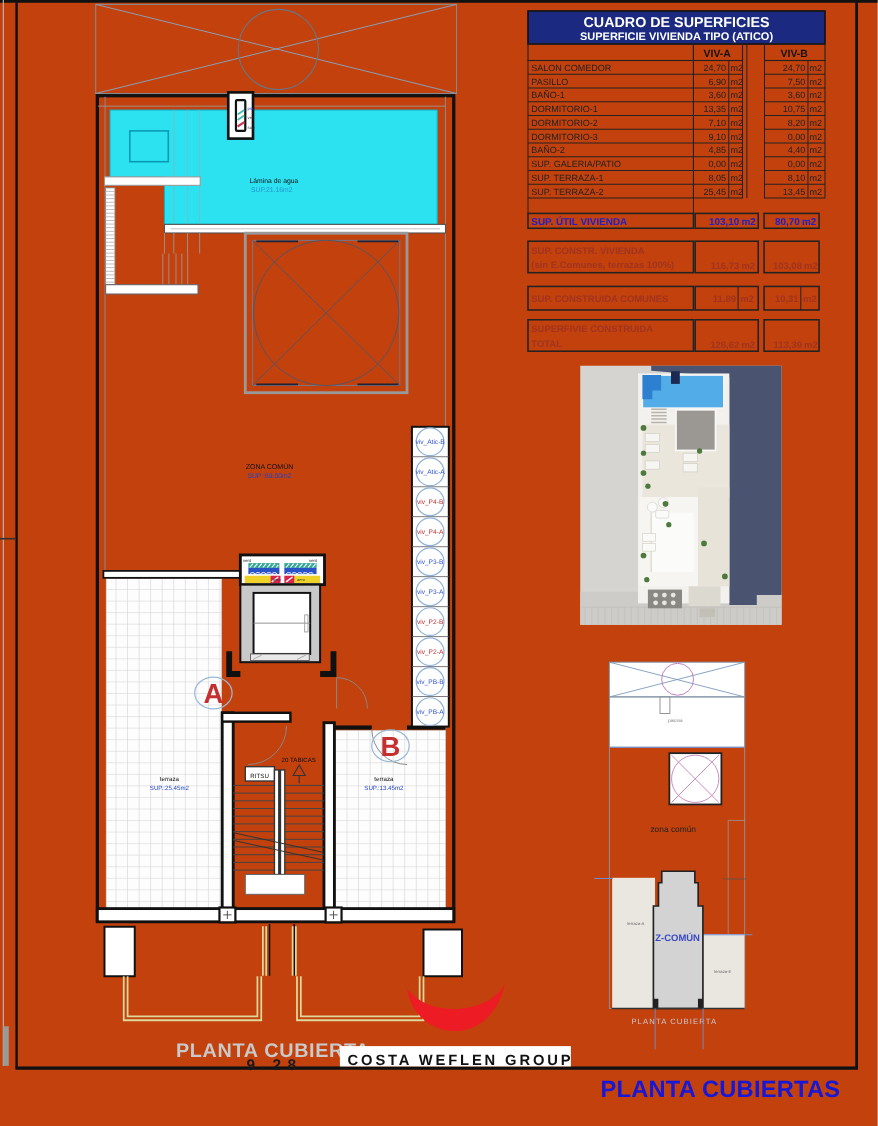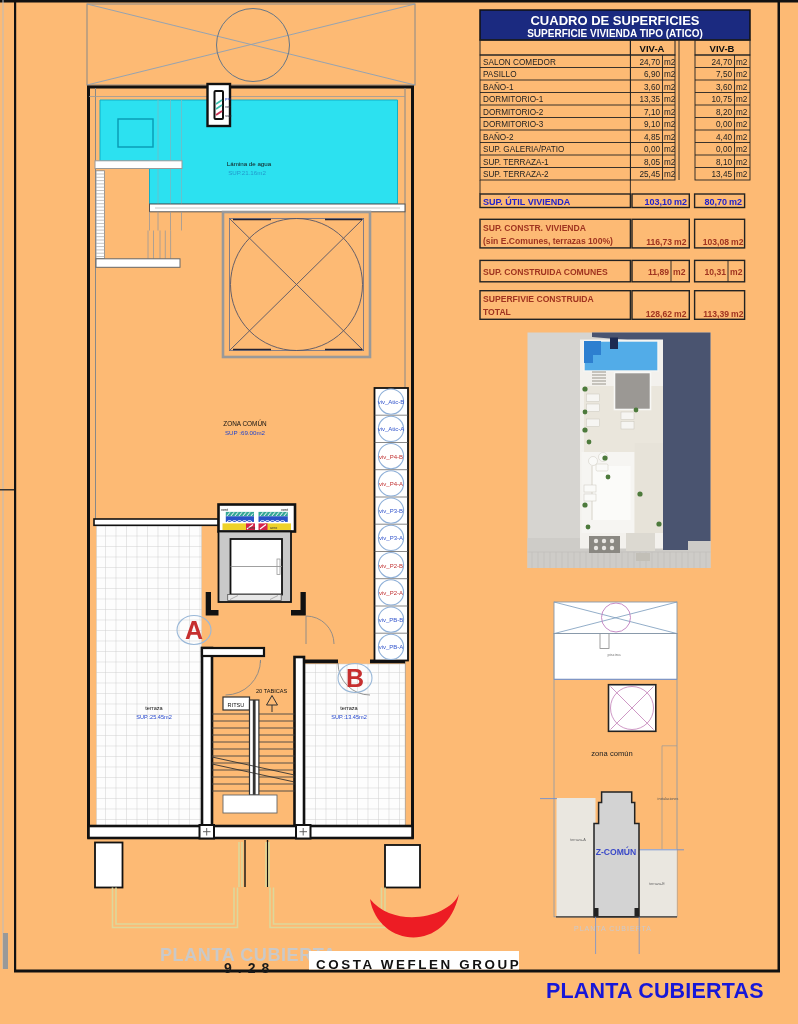--- a/index.html
+++ b/index.html
@@ -1,16 +1,16 @@
 <!DOCTYPE html>
 <html><head>
 <meta charset="utf-8">
 <style>
 html,body{margin:0;padding:0;background:#ffffff;}
-#page{position:relative;width:798px;height:1024px;background:#fdba74;overflow:hidden;}
+#page{position:relative;width:798px;height:1024px;background:#c2410c;overflow:hidden;}
 svg{position:absolute;top:0;left:0;}
 text{font-family:"Liberation Sans",sans-serif;}
 </style>
 </head>
 <body>
 <div id="page">
 <svg width="798" height="1024" viewBox="0 0 798 1024">
 
 <rect x="0" y="0" width="798" height="2.5" fill="#111"></rect>
 

